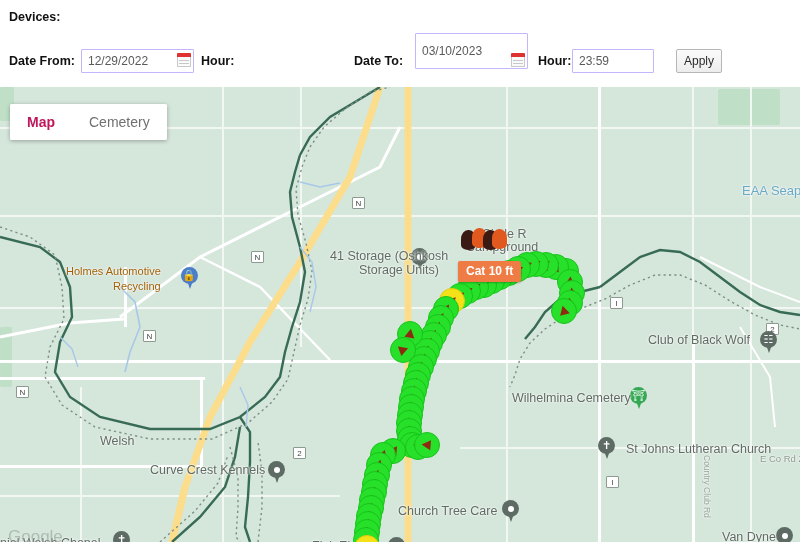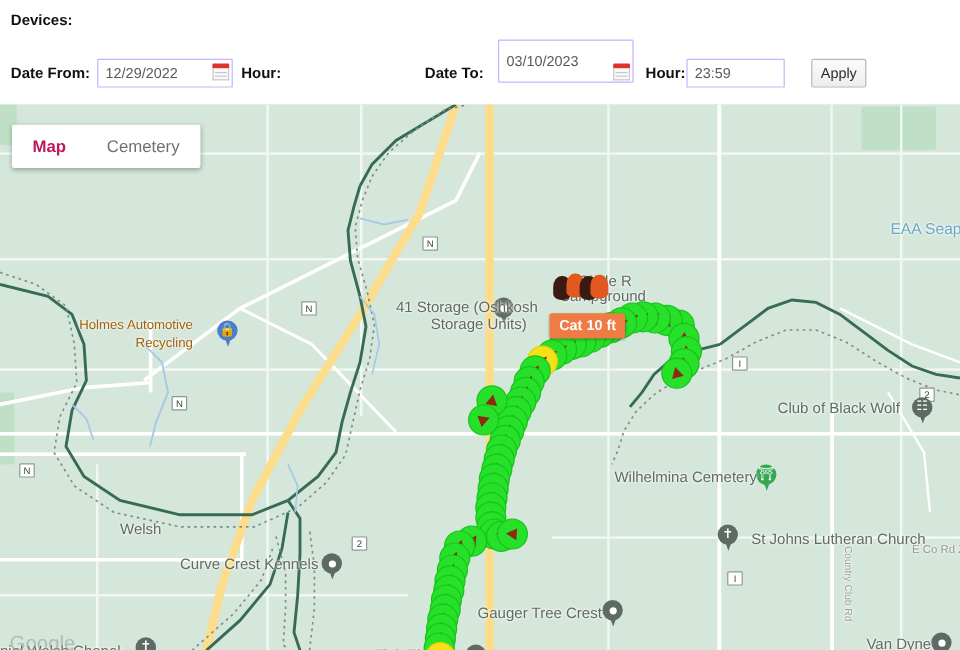--- a/index.html
+++ b/index.html
@@ -506,21 +506,21 @@
         <div class="map-label poi" style="left: 290px; top: 162px; margin-left: 40px;">41 Storage (Oshkosh</div>
         <div class="map-label poi" style="left: 323px; top: 176px; margin-left: 36px;">Storage Units)</div>
         <div class="map-label blue" style="left: 66px; top: 178px;">Holmes Automotive</div>
         <div class="map-label blue" style="left: 113px; top: 193px;">Recycling</div>
         <div class="map-label poi" style="left: 648px; top: 246px;">Club of Black Wolf</div>
         <div class="map-label poi" style="left: 512px; top: 304px;">Wilhelmina Cemetery</div>
         <div class="map-label poi" style="left: 602px; top: 355px; margin-left: 24px;">St Johns Lutheran Church</div>
         <div class="map-label small" style="left: 760px; top: 366px;">E Co Rd Z</div>
         <div class="map-label poi" style="left: 100px; top: 347px;">Welsh</div>
         <div class="map-label poi" style="left: 150px; top: 376px;">Curve Crest Kennels</div>
-        <div class="map-label poi" style="left: 398px; top: 417px;">Gauger Tree Crest</div>
+        <div class="map-label poi" style="left: 398px; top: 417px;">Church Tree Care</div>
         <div class="map-label poi" style="left: 312px; top: 452px;">Fink Electric</div>
         <div class="map-label poi" style="left: 0px; top: 449px;">niel Welsh Chapel</div>
         <div class="map-label poi" style="left: 722px; top: 443px;">Van Dyne</div>
         <div class="map-label tiny rot" style="left: 712px; top: 368px;">Country Club Rd</div>
       </div>
     <div id="track-layer">
         <div class="trk" style="left: 553px; top: 171px; z-index: 10;">
           <div class="arw" style="transform: translate(-50%, -60%) rotate(380deg);"></div>
         </div>
         <div class="trk" style="left: 543px; top: 167px; z-index: 11;">

